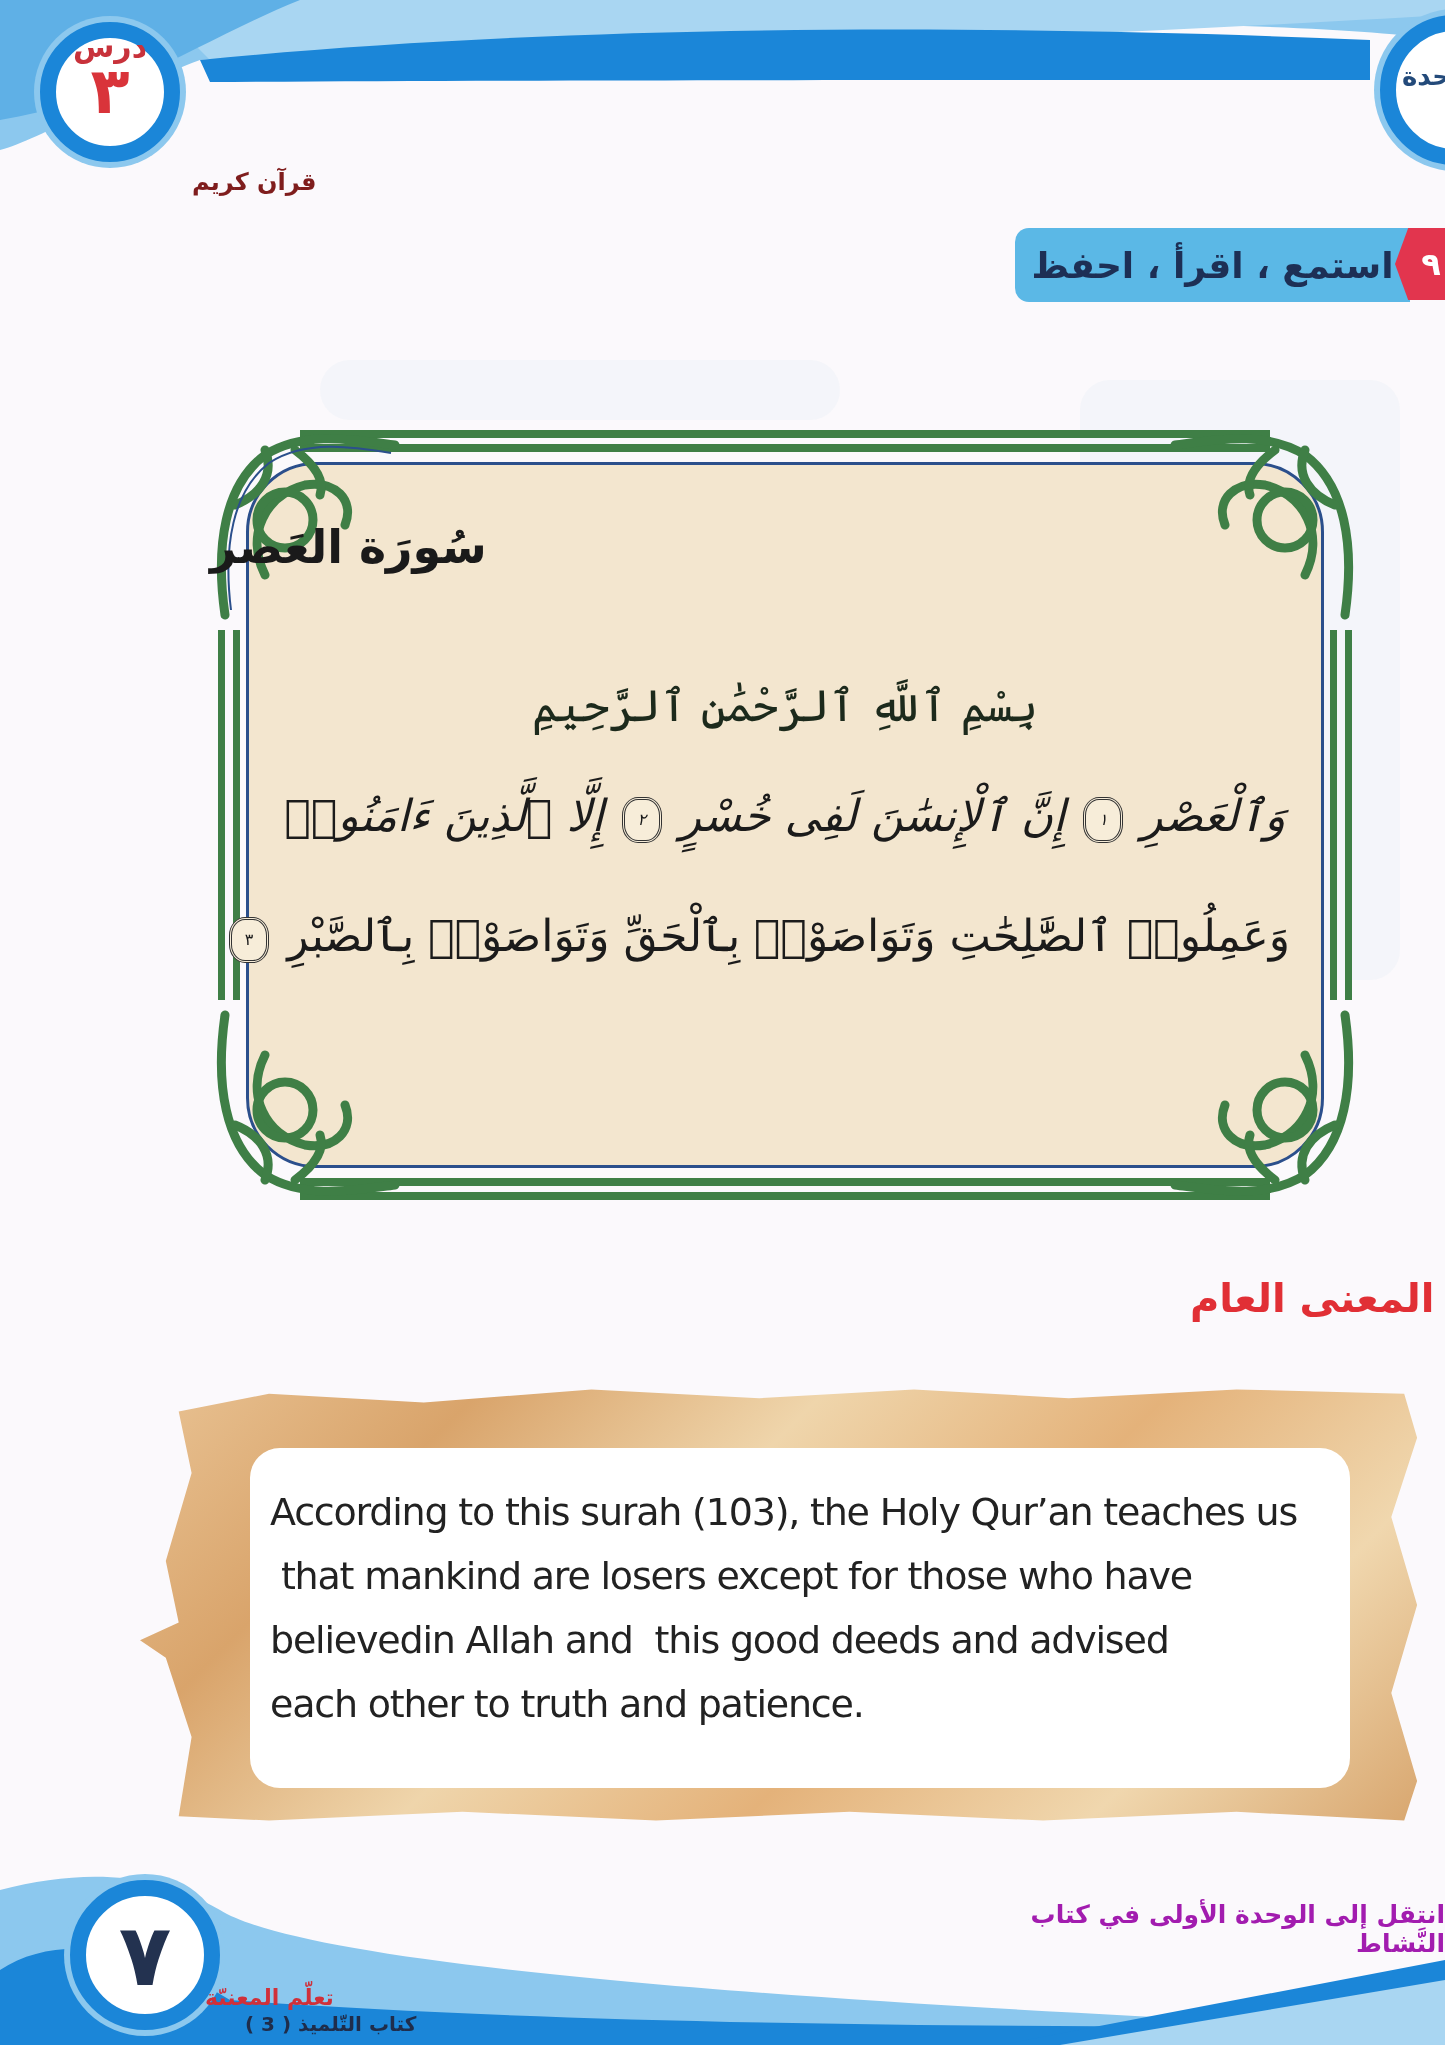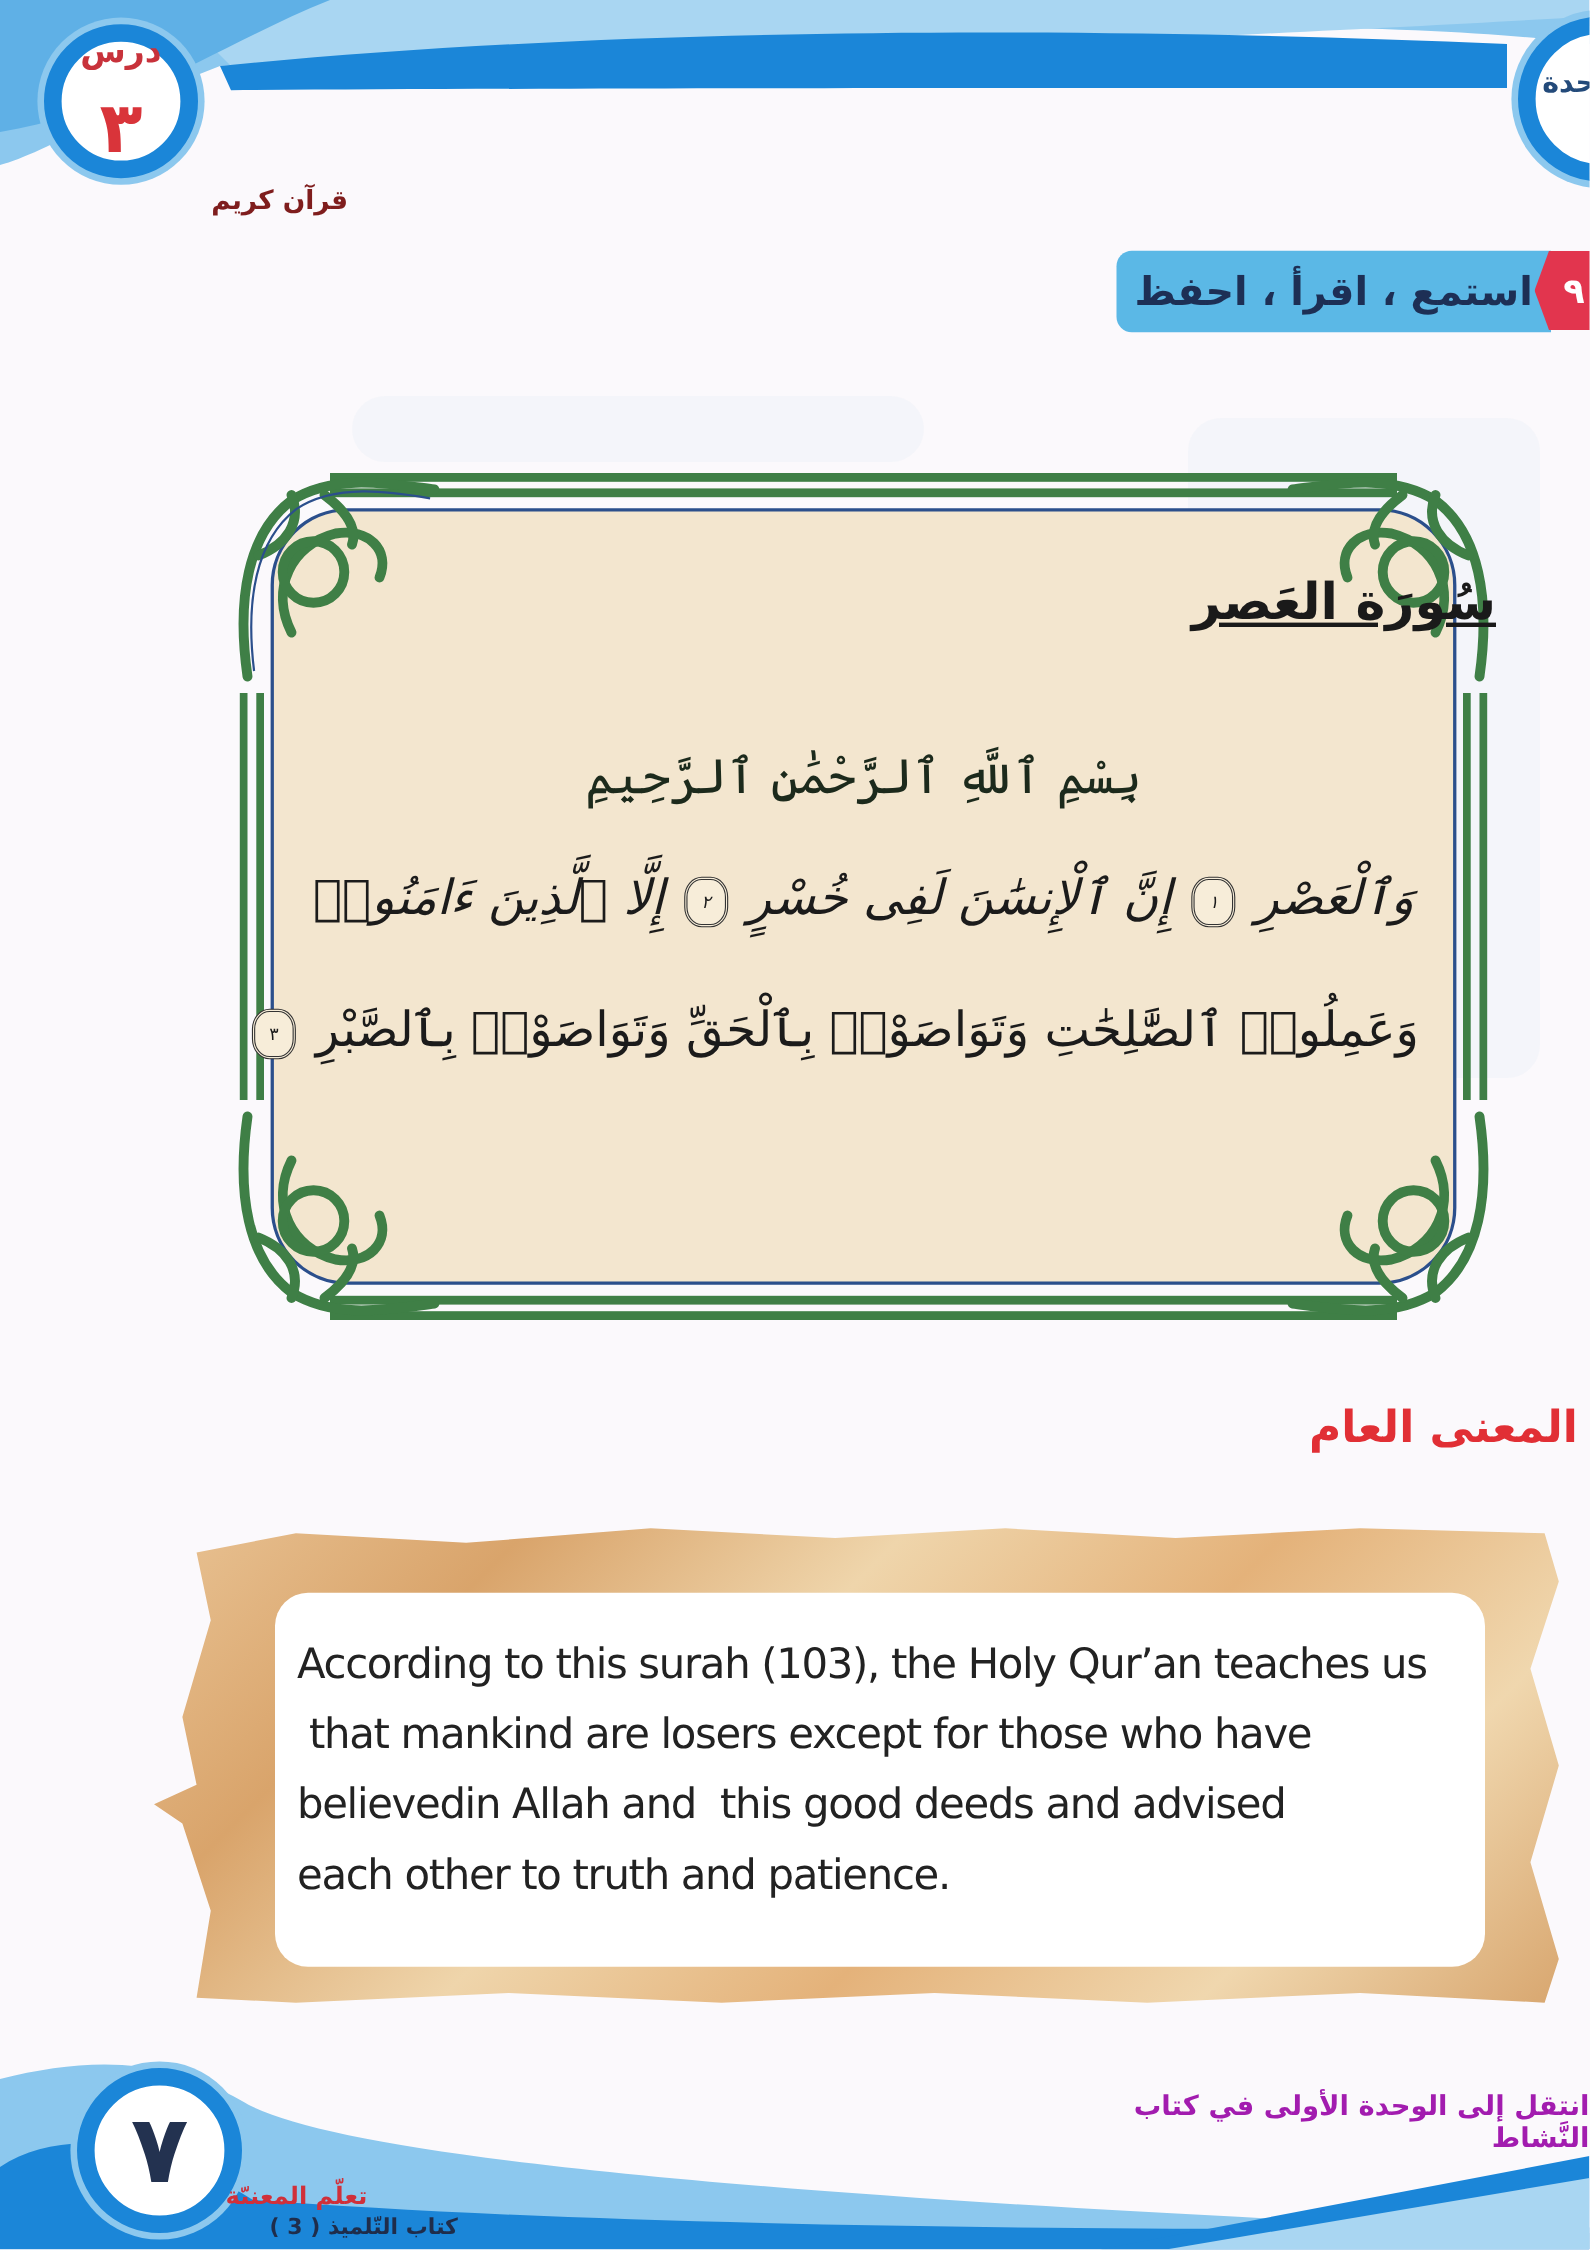--- a/index.html
+++ b/index.html
@@ -10,21 +10,21 @@
   }
   
   .bg-ghost { position:absolute; background:#eef3f7; opacity:.55; border-radius:30px; }
 
   
   .top-band { position:absolute; left:0; top:0; width:1445px; height:200px; }
   .lesson-circle {
     position:absolute; left:40px; top:22px; width:140px; height:140px; border-radius:50%;
     background:#fff; border:16px solid #1b86d8; box-sizing:border-box;
     box-shadow:0 0 0 6px #8cc8ee;
-    display:flex; flex-direction:column; align-items:center; justify-content:space-between;
+    display:flex; flex-direction:column; align-items:center; justify-content:flex-start;
   }
   .lesson-word { color:#c8323b; font-size:30px; font-weight:bold; line-height:30px; margin-top:-6px; direction:rtl; }
   .lesson-num { color:#d9343a; font-size:64px; font-weight:bold; line-height:58px; }
   .unit-circle {
     position:absolute; left:1380px; top:15px; width:150px; height:150px; border-radius:50%;
     background:#fff; border:16px solid #1b86d8; box-sizing:border-box;
     box-shadow:0 0 0 6px #8cc8ee; overflow:hidden;
   }
   .unit-word { position:absolute; left:6px; top:30px; color:#234a7a; font-size:26px; font-weight:bold; direction:rtl; white-space:nowrap; }
   .section-sub {
@@ -67,22 +67,22 @@
   }
   .corner {
     position:absolute; width:210px; height:210px;
   }
   .corner.tl { left:-5px; top:-5px; }
   .corner.tr { right:-5px; top:-5px; transform:scaleX(-1); }
   .corner.bl { left:-5px; bottom:-5px; transform:scaleY(-1); }
   .corner.br { right:-5px; bottom:-5px; transform:scale(-1,-1); }
 
   .surah-title {
-    position:absolute; left:0; right:0; top:90px; text-align:right;
-    font-size:46px; font-weight:bold; color:#1a1a1a; direction:rtl;text-decoration:underline;
+    position:absolute; left:0; right:0; top:90px; text-align:left;
+    font-size:46px; font-weight:bold; color:#1a1a1a; direction:rtl;
   }
   .basmala {
     position:absolute; left:0; right:0; top:250px; text-align:center;
     font-family:"DejaVu Serif", serif; font-size:44px; color:#1c2a1c; direction:rtl;
   }
   .verse-line {
     position:absolute; left:70px; right:70px; text-align:center;
     font-family:"DejaVu Serif", serif; font-size:44px; color:#1b1b1b; direction:rtl; white-space:nowrap;
   }
   .verse-line.l1 { top:360px;font-style:italic; }

